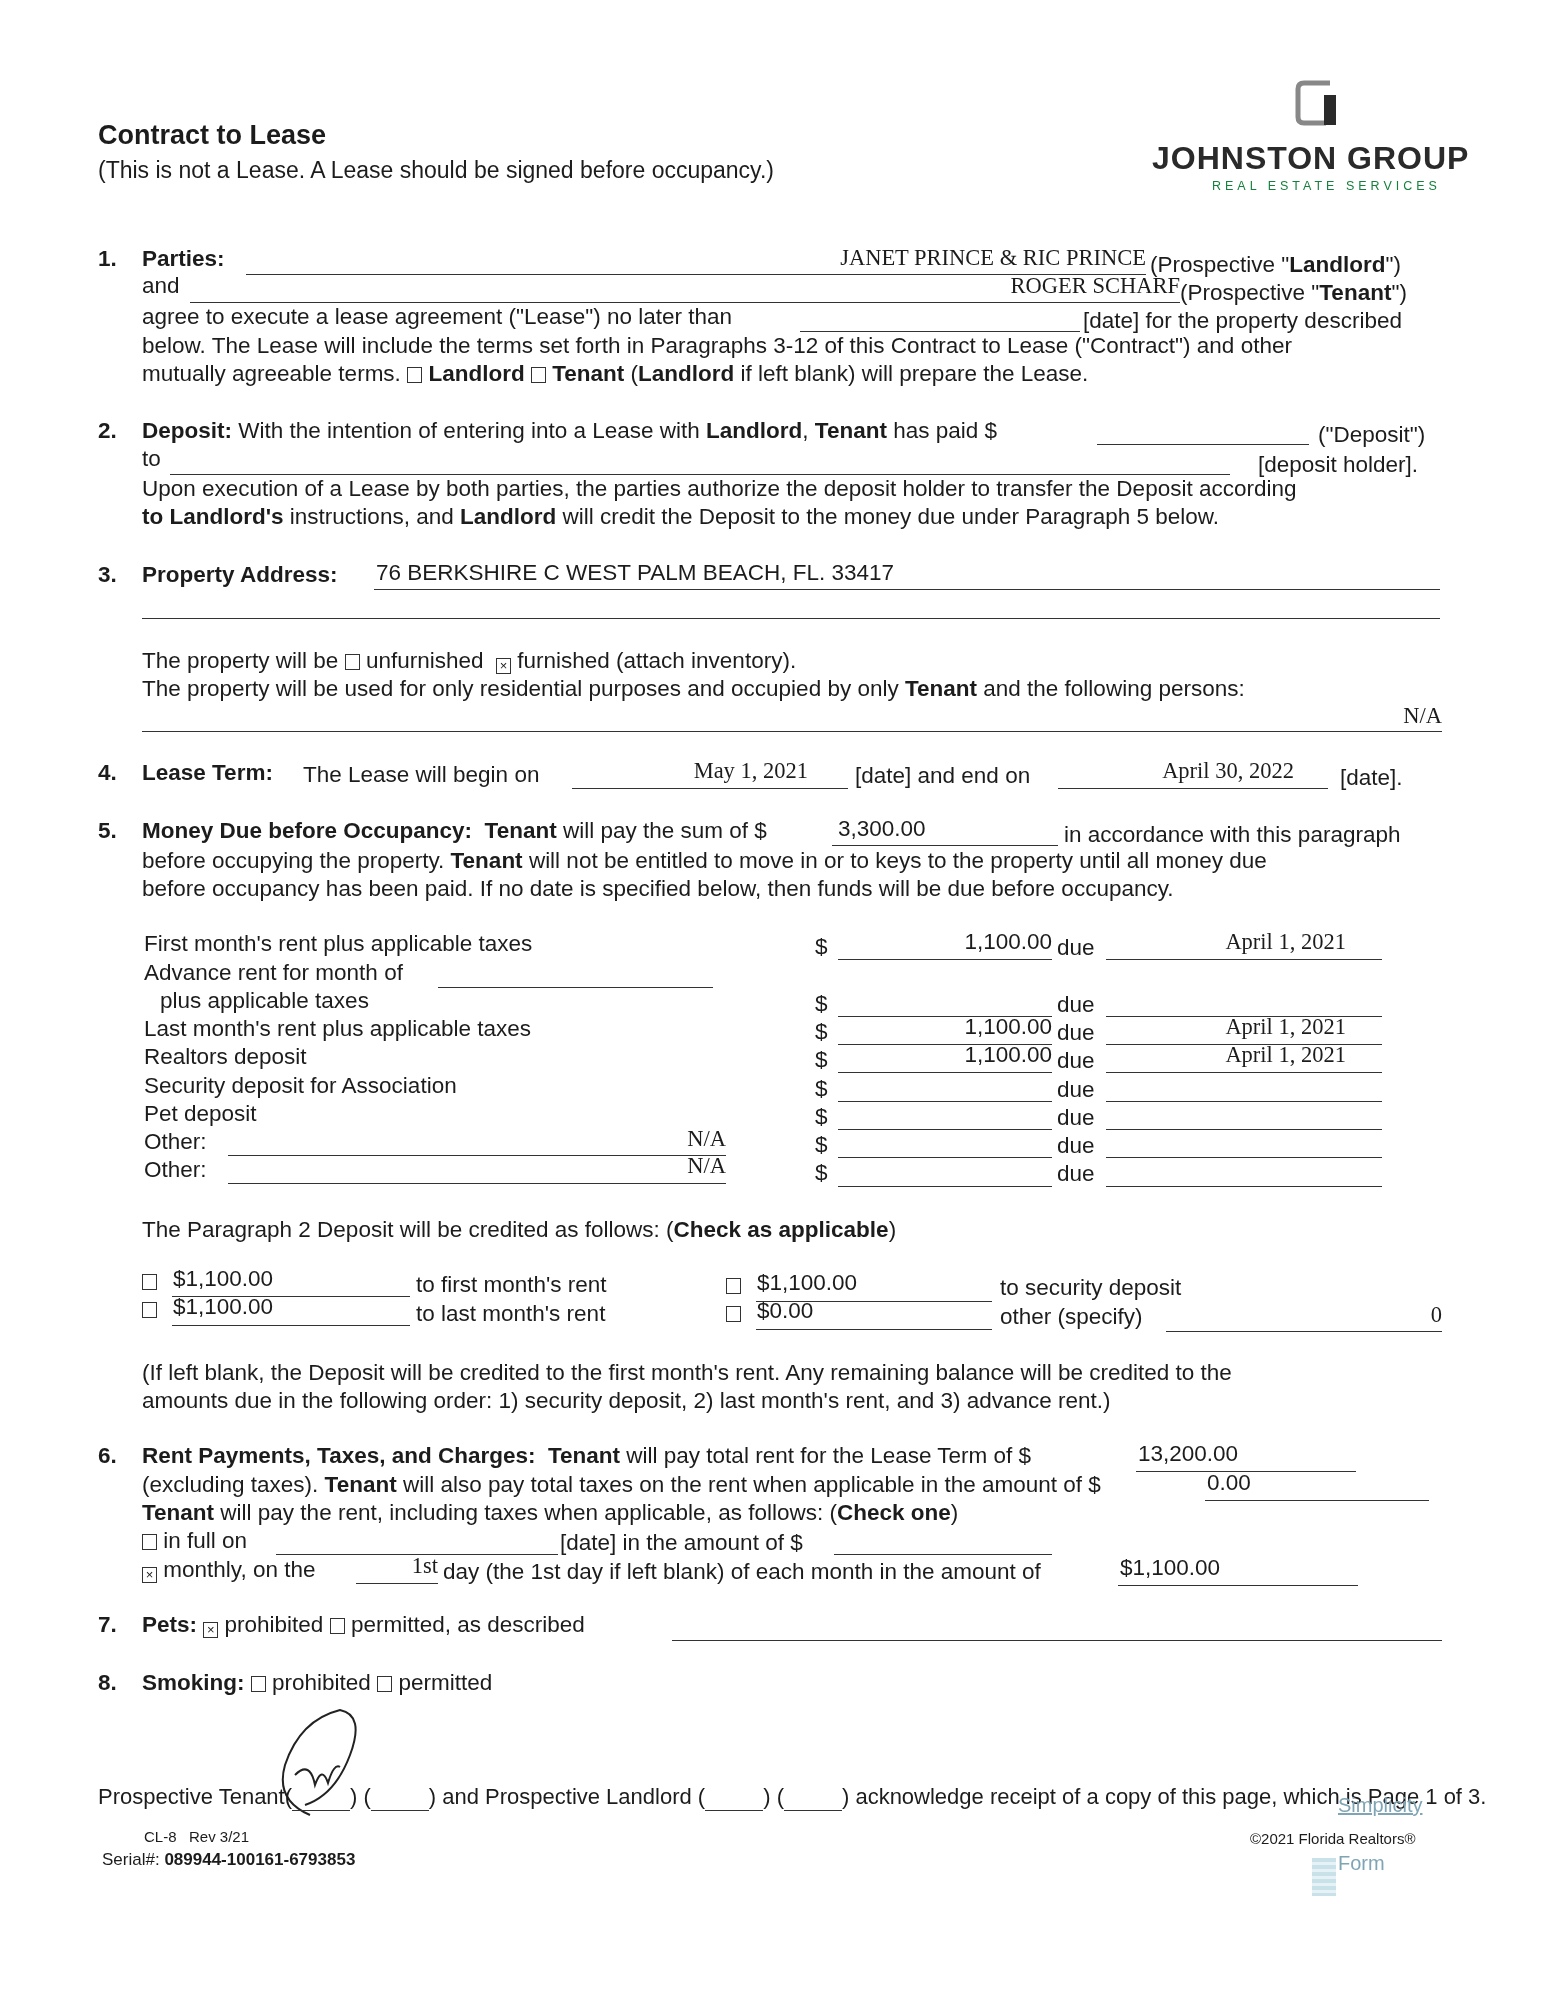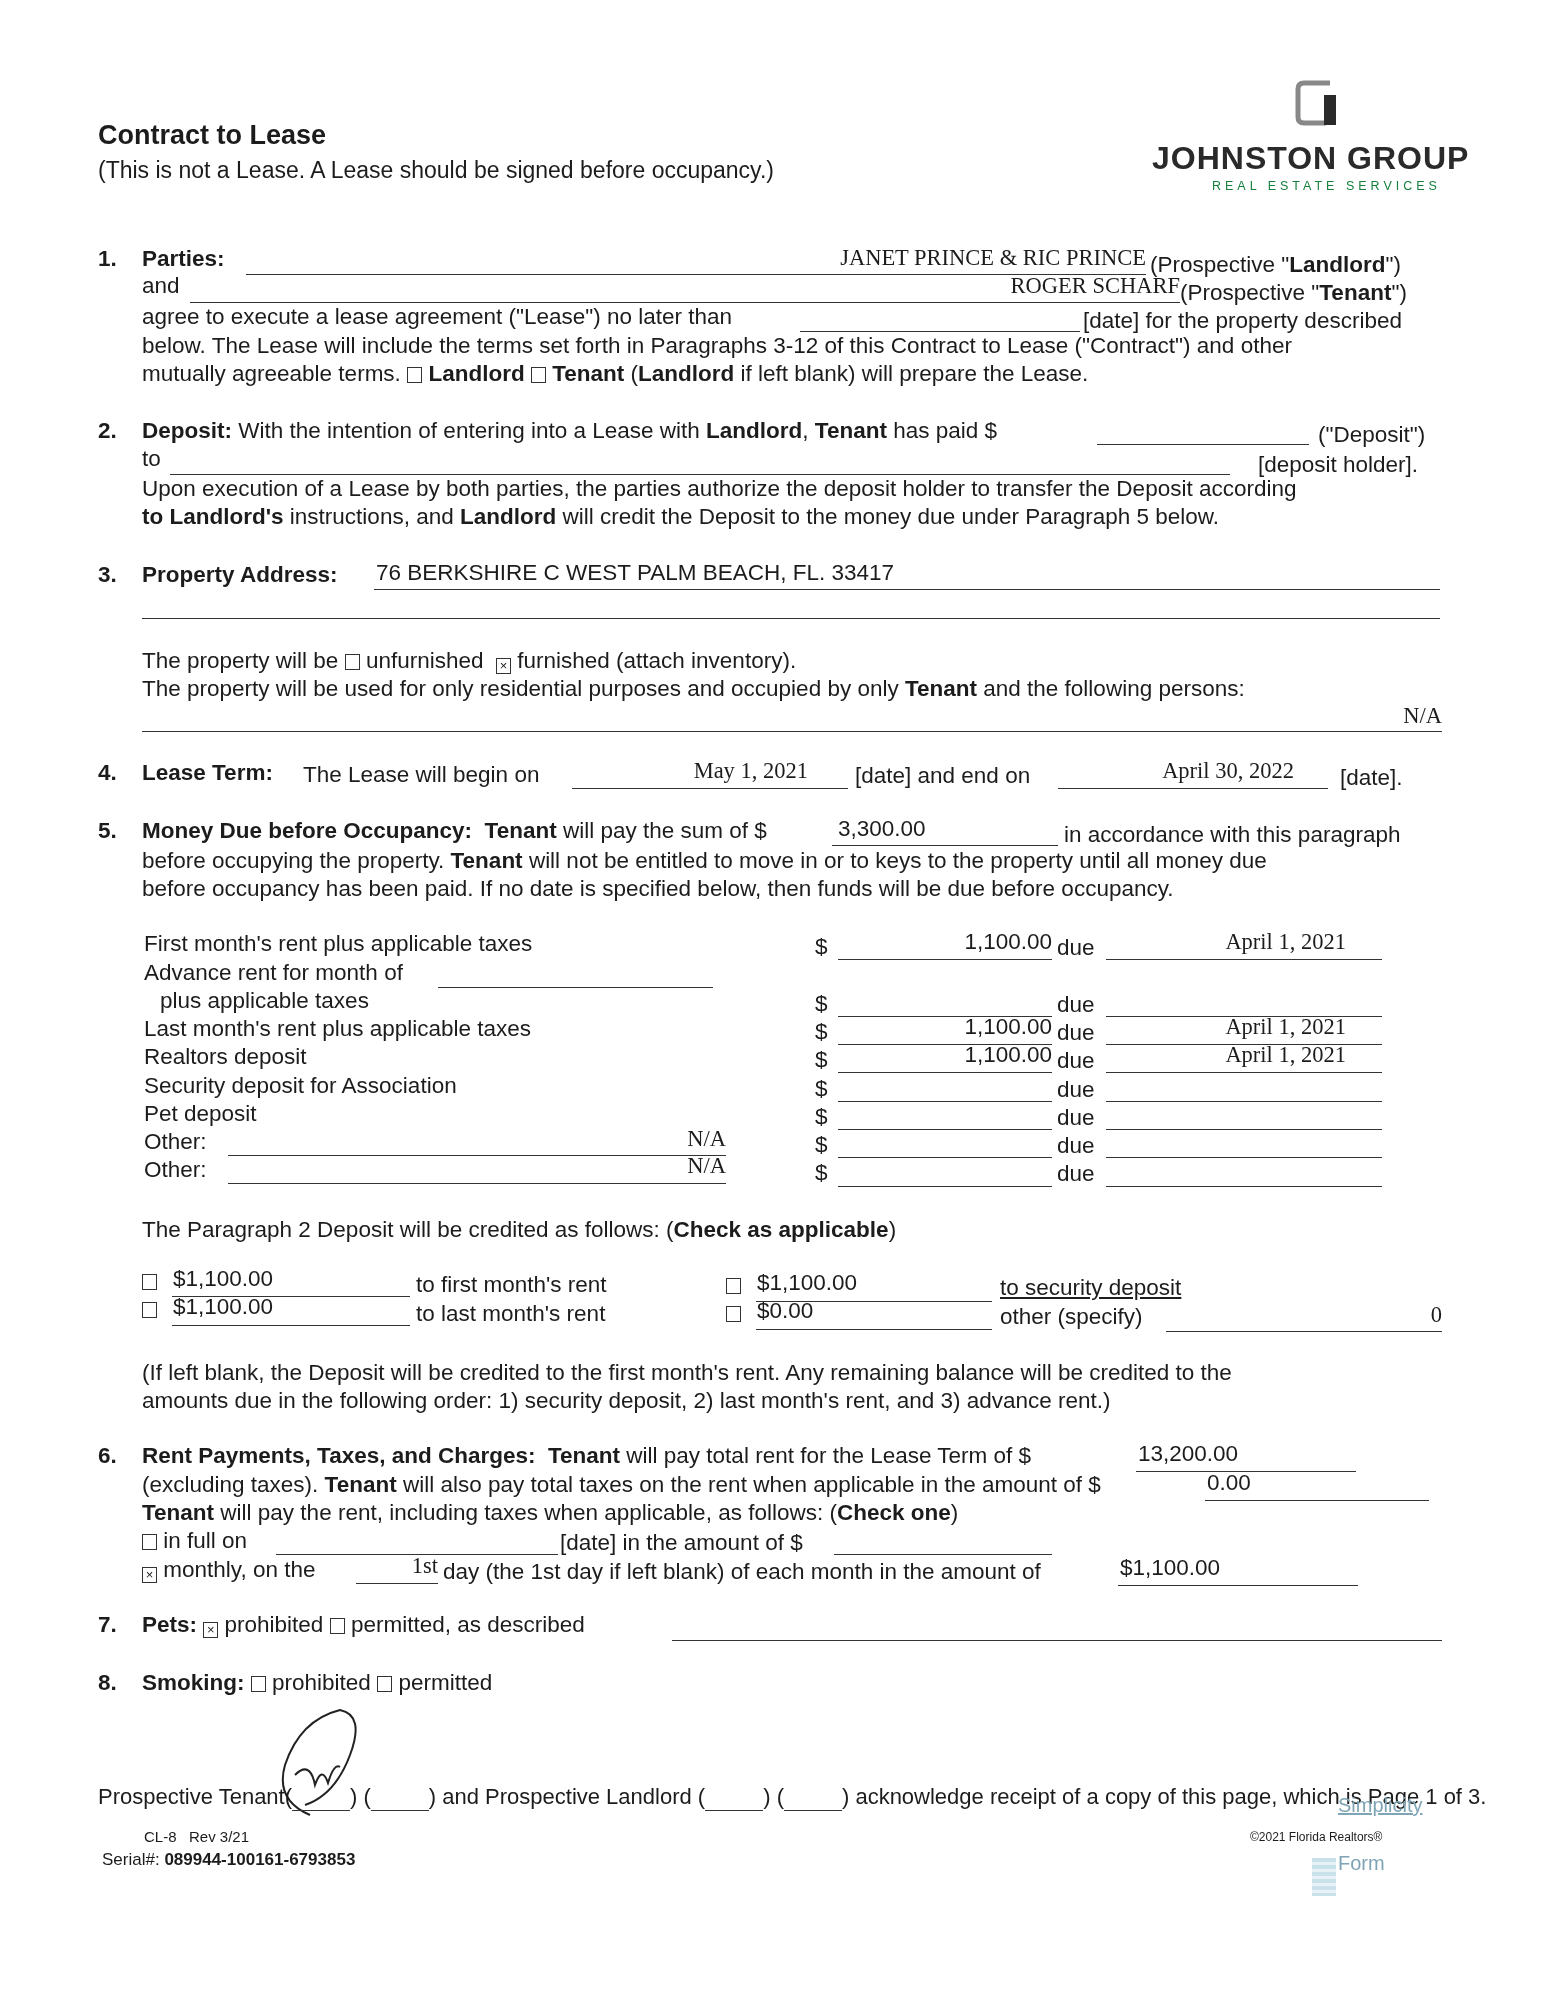--- a/index.html
+++ b/index.html
@@ -190,21 +190,21 @@
 </div>
 <div class="abs" style="left:173px;top:1294px;">$1,100.00</div>
 <div class="ul" style="left:172px;top:1325px;width:238px;"></div>
 <div class="abs" style="left:416px;top:1301px;">to last month's rent</div>
 
 <div class="abs" style="left:726px;top:1272px;">
   <span class="cb"></span>
 </div>
 <div class="abs" style="left:757px;top:1270px;">$1,100.00</div>
 <div class="ul" style="left:756px;top:1301px;width:236px;"></div>
-<div class="abs" style="left:1000px;top:1275px;text-decoration:underline;">to security deposit</div>
+<div class="abs" style="left:1000px;top:1275px;">to security deposit</div>
 
 <div class="abs" style="left:726px;top:1300px;">
   <span class="cb"></span>
 </div>
 <div class="abs" style="left:757px;top:1298px;">$0.00</div>
 <div class="ul" style="left:756px;top:1329px;width:236px;"></div>
 <div class="abs" style="left:1000px;top:1304px;">other (specify)</div>
 <div class="ul" style="left:1166px;top:1331px;width:276px;"></div>
 <div class="fill" style="left:1166px;top:1302px;width:276px;">0</div>
 
@@ -261,16 +261,16 @@
   <svg width="110" height="120" viewBox="0 0 110 120">
     <path d="M40 110 Q5 95 15 60 Q30 15 70 5 Q95 10 80 50 Q65 90 35 100" fill="none" stroke="#222" stroke-width="2"></path>
     <path d="M25 70 Q40 55 45 80 Q52 60 58 78 Q64 58 70 62" fill="none" stroke="#222" stroke-width="2"></path>
   </svg>
 </div>
 <div class="abs small" style="left:98px;top:1784px;">
   <span>Prospective Tenant</span>(<span style="display:inline-block;width:58px;border-bottom:1.3px solid #333;">&nbsp;</span><span>) (</span><span style="display:inline-block;width:58px;border-bottom:1.3px solid #333;">&nbsp;</span><span>) and Prospective Landlord (</span><span style="display:inline-block;width:58px;border-bottom:1.3px solid #333;">&nbsp;</span><span>) (</span><span style="display:inline-block;width:58px;border-bottom:1.3px solid #333;">&nbsp;</span><span>) acknowledge receipt of a copy of this page, which is Page 1 of 3.</span>
 </div>
 <div class="abs tiny" style="left:144px;top:1828px;font-size:15px;white-space:pre;">CL-8   Rev 3/21</div>
 <div class="abs tiny" style="left:102px;top:1850px;"><span>Serial#:</span> <b>089944-100161-6793853</b></div>
-<div class="abs" style="left:1250px;top:1830px;font-size:12px;">©2021 Florida Realtors®</div>
+<div class="abs" style="left:1250px;top:1830px;font-size:15px;">©2021 Florida Realtors®</div>
 <div class="abs" style="left:1312px;top:1858px;width:24px;height:38px;background:repeating-linear-gradient(#c9e2ea 0 4px,#e6f2f5 4px 7px);"></div>
 <div class="abs fs" style="left:1338px;top:1852px;">Form</div>
 <div class="abs fs" style="left:1338px;top:1794px;text-decoration:underline;">Simplicity</div>
 
 </body></html>

